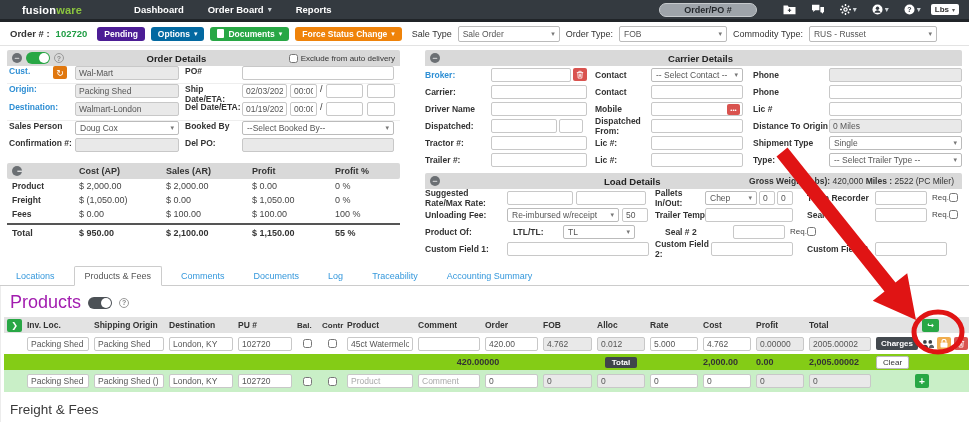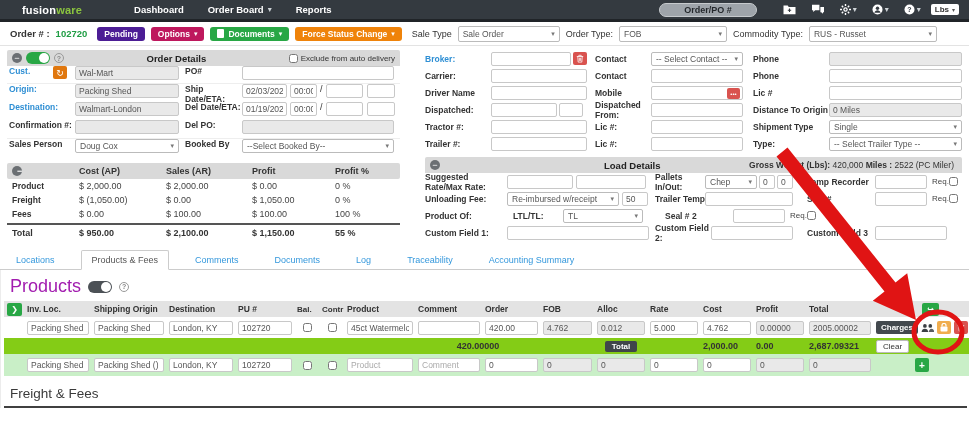--- a/index.html
+++ b/index.html
@@ -16,21 +16,21 @@
         color:#24282c;font-weight:bold;font-size:9px;padding:1px 24px}
   .nicons{display:flex;align-items:center;gap:15px;margin-left:26px}
   .nico{display:flex;align-items:center;gap:2px}
   .unitbtn{background:#fff;border-radius:2px;font-size:8px;color:#333;padding:1px 4px;
            font-weight:bold;display:flex;align-items:center;gap:3px;margin-left:10px}
   .ob{height:24px;display:flex;align-items:center;padding:0 10px;gap:6px;border-bottom:1px solid #e3e3e3}
   .ob .onum{color:#1f9d44;font-weight:bold;font-size:9.5px;margin-right:4px}
   .olab{font-weight:bold;font-size:9.5px}
   .btn{border-radius:3px;color:#fff;font-size:8.5px;font-weight:bold;padding:2px 7px;
        display:flex;align-items:center;gap:4px;cursor:pointer;white-space:nowrap}
-  .b-red{background:#4c1d95}.b-navy{background:#be185d}.b-green{background:#28a745}.b-orange{background:#ef830a}
+  .b-red{background:#4c1d95}.b-navy{background:#0369a1}.b-green{background:#28a745}.b-orange{background:#ef830a}
   .bcaret{font-size:7px}
   .sel{border:1px solid #bbb;border-radius:2px;background:#fff;color:#555;font-size:8.5px;
        display:flex;align-items:center;justify-content:space-between;padding:6px 4px;height:16px;cursor:pointer}
   .sel::after{content:"▾";color:#777;font-size:7px;margin-left:4px}
   .txt{height:14px;border:1px solid #c8c8c8;border-radius:2px;background:#fff;font-size:8.5px;
        color:#555;padding:0 3px;font-family:"Liberation Sans","DejaVu Sans",sans-serif;width:100%}
   .ro{background:#e9e9e9}
   .cols{display:flex;padding:4px 7px 0;gap:25px}
   .lcol{width:393px;flex:none}.rcol{flex:1;min-width:0}
   .phead{height:16px;background:#d9d9d9;display:flex;align-items:center;padding:0 5px;gap:4px;border-radius:2px 2px 0 0}
@@ -63,21 +63,21 @@
   .cr-l3{width:86px;flex:none;padding-left:10px}.cr-f3{flex:1;min-width:0}
   .sqbtn{width:14px;height:13px;border-radius:2px;display:inline-flex;align-items:center;justify-content:center;flex:none}
   .r-red{background:#d9534f}.r-orange{background:#f0ad4e}
   .ld{display:flex;align-items:center;height:17px}
   .ld-l1{width:82px;flex:none}.ld-f1{width:142px;flex:none;display:flex;gap:3px}
   .ld-l2{width:56px;flex:none;padding-left:6px}.ld-f2{width:88px;flex:none;display:flex;gap:2px}
   .ld-l3{width:82px;flex:none;padding-left:14px}.ld-f3{width:52px;flex:none}
   .req{padding-left:5px;font-size:8px;color:#444}
   .gwt{margin-left:auto;font-size:8.5px;color:#333;white-space:nowrap;padding-right:3px}
   .gwt b{font-weight:bold}
-  .tabs{display:flex;align-items:flex-end;gap:16px;border-bottom:1px solid #ccc;margin-top:8px;padding:0 6px;height:21px}
+  .tabs{display:flex;align-items:flex-end;gap:9px;border-bottom:1px solid #ccc;margin-top:8px;padding:0 6px;height:21px}
   .tab{color:#3598dc;font-size:9px;padding:4px 10px;cursor:pointer;white-space:nowrap}
   .tab.act{color:#555;background:#fff;border:1px solid #ccc;border-bottom:1px solid #fff;
            border-radius:2px 2px 0 0;margin-bottom:-1px;font-size:9px}
   .content{padding:0 0 0 3px;border-left:1px solid #ececec}
   .sect{display:flex;align-items:center;gap:7px;padding:6px 6px 4px}
   .stitle{font-size:18px;color:#a21caf}
   .pt{display:grid;grid-template-columns:15px 62px 70px 64px 54px 20px 20px 66px 62px 53px 49px 48px 48px 48px 48px 62px minmax(0,1fr);
       column-gap:5px;align-items:center;padding:0 2px 0 3px}
   .pt.hd{background:#e3e3e3;height:16px;font-weight:bold;font-size:8.5px}
   .pt.r1{height:21px}
@@ -222,37 +222,37 @@
       <span class="lb bl od-l1">Destination:</span>
       <span class="od-ic"></span>
       <span class="od-f1"><input class="txt ro" value="Walmart-London" style=""></span>
       <span class="lb od-l2">Del Date/ETA:</span>
       <input class="txt" style="width: 45px;" value="01/19/2026">
       <input class="txt" style="width: 27px; margin-left: 3px;" value="00:00">
       <span style="margin:0 3px">/</span>
       <input class="txt" style="width: 37px;">
       <input class="txt" style="width: 28px; margin-left: 4px;">
     </div>
+    <div class="frow" style="border-top:1px solid #eee">
+      <span class="lb" style="width:68px;padding-left:2px">Sales Person</span>
+      <span class="od-f1">
+          <span class="sel" style="width:104px;height:14px">
+            <span>Doug Cox</span>
+          </span>
+        </span>
+      <span class="lb od-l2">Booked By</span>
+      <span class="sel" style="width:152px;height:14px">
+          <span>--Select Booked By--</span>
+        </span>
+    </div>
     <div class="frow">
       <span class="lb" style="width:68px;padding-left:2px">Confirmation #:</span>
       <span class="od-f1"><input class="txt ro" style=""></span>
       <span class="lb od-l2">Del PO:</span>
       <input class="txt ro" style="width: 152px;">
-    </div>
-    <div class="frow" style="border-top:1px solid #eee">
-      <span class="lb" style="width:68px;padding-left:2px">Sales Person</span>
-      <span class="od-f1">
-          <span class="sel" style="width:104px;height:14px">
-            <span>Doug Cox</span>
-          </span>
-        </span>
-      <span class="lb od-l2">Booked By</span>
-      <span class="sel" style="width:152px;height:14px">
-          <span>--Select Booked By--</span>
-        </span>
     </div>
 
     <div style="height:7px"></div>
     <div class="ct hdr">
       <span><span class="cmin"></span></span>
       <span>Cost (AP)</span>
       <span>Sales (AR)</span>
       <span>Profit</span>
       <span>Profit %</span>
     </div>
@@ -280,20 +280,24 @@
     <div class="ct tot">
       <span>Total</span>
       <span>$  950.00</span>
       <span>$  2,100.00</span>
       <span>$  1,150.00</span>
       <span>55 %</span>
     </div>
   </div>
 
   <div class="rcol">
+    <div class="phead">
+      <span class="cmin"></span>
+      <span class="ptitle pcenter">Carrier Details</span>
+    </div>
     <div class="cr">
       <span class="lb bl cr-l1">Broker:</span>
       <span class="cr-f1">
           <input class="txt" style="">
           <span class="sqbtn r-red">
             <svg width="8" height="9" viewBox="0 0 10 11">
               <path d="M1 3h8M3.5 3V1.5h3V3M2.2 3l.5 7h4.6l.5-7M4.2 4.5v4M5.8 4.5v4" stroke="#fff" fill="none" stroke-width="1"></path>
             </svg>
           </span>
         </span>
@@ -405,21 +409,21 @@
         </span>
       <span class="lb ld-l3">Seal #</span>
       <input class="txt ld-f3" style="">
       <span class="req">Req.</span>
       <input type="checkbox" class="cb" style="">
     </div>
     <div class="ld">
       <span class="lb ld-l1">Product Of:</span>
       <span class="lb ld-l2">LTL/TL:</span>
       <span class="ld-f2">
-          <span class="sel" style="width:80px;height:14px">
+          <span class="sel" style="width:72px;height:14px">
             <span>TL</span>
           </span>
         </span>
       <span class="lb ld-l3">Seal # 2</span>
       <input class="txt ld-f3" style="">
       <span class="req">Req.</span>
       <input type="checkbox" class="cb" style="">
     </div>
     <div class="ld">
       <span class="lb ld-l1">Custom Field 1:</span>
@@ -520,21 +524,21 @@
           </svg>
         </span>
     </span>
   </div>
 
   <div class="pt tr">
     <span style="grid-column:9/11;text-align:center">420.00000</span>
     <span class="totbadge" style="grid-column:12">Total</span>
     <span style="grid-column:14">2,000.00</span>
     <span style="grid-column:15">0.00</span>
-    <span style="grid-column:16">2,687.09321</span>
+    <span style="grid-column:16">2,005.00002</span>
     <span style="grid-column:17" class="acts">
         <span class="clearb">Clear</span>
       </span>
   </div>
 
   <div class="pt r2">
     <span></span>
     <input class="txt" value="Packing Shed ()" style="">
     <input class="txt" value="Packing Shed ()" style="">
     <input class="txt" value="London, KY" style="">

